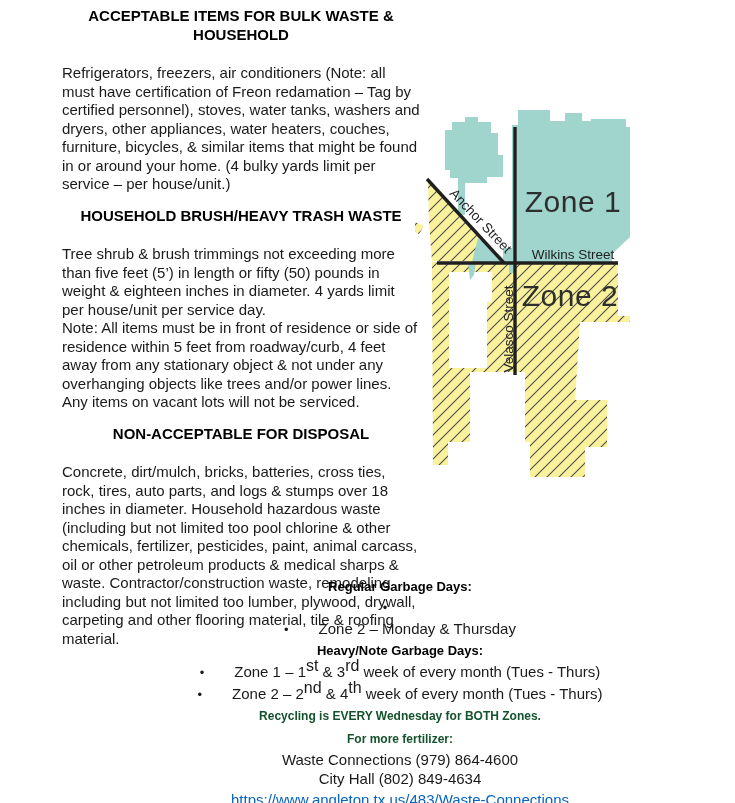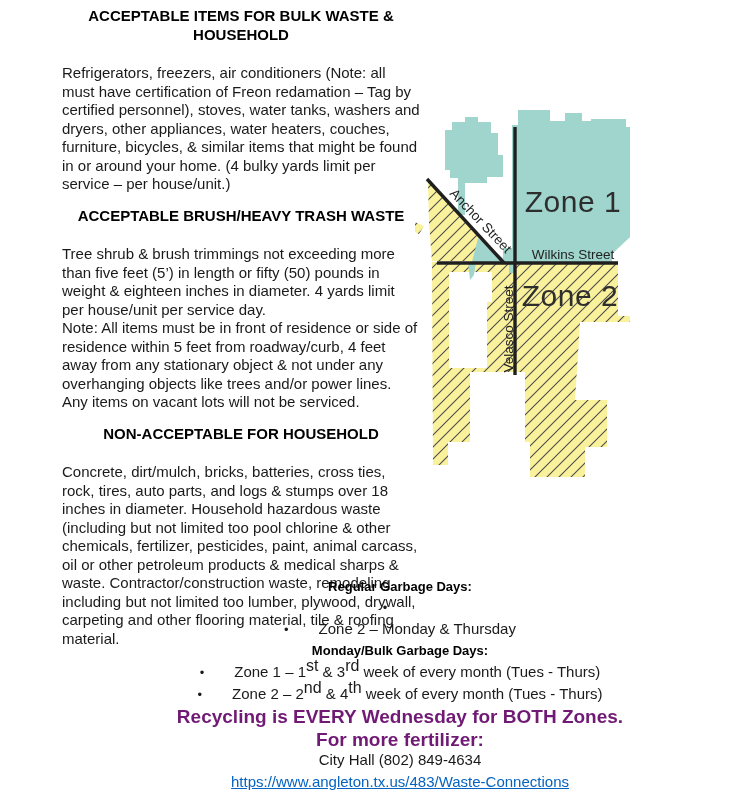--- a/index.html
+++ b/index.html
@@ -8,21 +8,21 @@
   
   .text-col{position:absolute;left:62px;top:7px;width:358px;font-size:15px;line-height:18.5px;}
   .sec-title{font-weight:700;text-align:center;color:#000;}
   .sec-body{white-space:pre-line;margin-bottom:13px;margin-top:20px;}
   
   .sched{position:absolute;left:105px;top:576px;width:590px;text-align:center;font-size:15px;}
   .sched-h{font-weight:700;font-size:13px;line-height:21px;color:#000;}
   .b-row{display:flex;justify-content:center;align-items:baseline;line-height:21px;}
   .dot{margin-right:30px;font-size:13px;}
   .b-text sup{font-size:16px;line-height:0;}
-  .big-h{font-weight:700;font-size:19px;line-height:23px;color:#701a75;}
+  .big-h{font-weight:700;font-size:12px;line-height:23px;color:#14532d;}
   .contact{line-height:18.5px;}
   .link{display:inline-block;margin-top:2px;color:var(--link,#0563c1);text-decoration:underline;cursor:pointer;line-height:19px;}
   
   .map-wrap{position:absolute;left:415px;top:105px;width:320px;height:420px;}
   .z1{fill:var(--zone1,#9fd5cc);}
   .z2{fill:var(--zone2,#f9f19b);}
   .hatchfill{fill:url(#hatch);}
   .hole{fill:#ffffff;}
   .street{stroke:var(--street,#1f1f1f);stroke-width:3.4;fill:none;}
   .street-label{font-family:"Liberation Sans",sans-serif;font-size:13.5px;fill:#222;}
@@ -35,26 +35,26 @@
 <body>
 
 <div class="page">
 
   <div class="text-col">
     <div class="sec">
       <div class="sec-title">ACCEPTABLE ITEMS FOR BULK WASTE &amp; HOUSEHOLD</div>
       <div class="sec-body">Refrigerators, freezers, air conditioners (Note: all must have certification of Freon redamation – Tag by certified personnel), stoves, water tanks, washers and dryers, other appliances, water heaters, couches, furniture, bicycles, &amp; similar items that might be found in or around your home. (4 bulky yards limit per service – per house/unit.)</div>
     </div>
     <div class="sec">
-      <div class="sec-title">ACCEPTABLE BRUSH/HEAVY TRASH WASTE</div>
+      <div class="sec-title">HOUSEHOLD BRUSH/HEAVY TRASH WASTE</div>
       <div class="sec-body">Tree shrub &amp; brush trimmings not exceeding more than five feet (5’) in length or fifty (50) pounds in weight &amp; eighteen inches in diameter. 4 yards limit per house/unit per service day.
 Note: All items must be in front of residence or side of residence within 5 feet from roadway/curb, 4 feet away from any stationary object &amp; not under any overhanging objects like trees and/or power lines. Any items on vacant lots will not be serviced.</div>
     </div>
     <div class="sec">
-      <div class="sec-title">NON-ACCEPTABLE FOR HOUSEHOLD</div>
+      <div class="sec-title">NON-ACCEPTABLE FOR DISPOSAL</div>
       <div class="sec-body">Concrete, dirt/mulch, bricks, batteries, cross ties, rock, tires, auto parts, and logs &amp; stumps over 18 inches in diameter. Household hazardous waste (including but not limited too pool chlorine &amp; other chemicals, fertilizer, pesticides, paint, animal carcass, oil or other petroleum products &amp; medical sharps &amp; waste. Contractor/construction waste, remodeling including but not limited too lumber, plywood, drywall, carpeting and other flooring material, tile &amp; roofing material.</div>
     </div>
   </div>
 
   <div class="map-wrap">
     <svg width="320" height="420" viewBox="0 0 320 420">
       <defs>
         <pattern id="hatch" width="12" height="12" patternUnits="userSpaceOnUse">
           <path d="M-3,3 L3,-3 M0,12 L12,0 M9,15 L15,9" stroke="#4d4d4d" stroke-width="1.1"></path>
         </pattern>
@@ -146,28 +146,29 @@
 
   <div class="sched">
     <div class="sched-h">Regular Garbage Days:</div>
     <div class="b-row">
       <span class="dot">•</span>
     </div>
     <div class="b-row">
       <span class="dot">•</span>
       <span class="b-text"><span>Zone 2 – Monday &amp; Thursday</span></span>
     </div>
-    <div class="sched-h">Monday/Bulk Garbage Days:</div>
+    <div class="sched-h">Heavy/Note Garbage Days:</div>
     <div class="b-row">
       <span class="dot">•</span>
       <span class="b-text"><span>Zone 1 – 1</span><sup>st</sup><span> &amp; 3</span><sup>rd</sup><span> week of every month (Tues - Thurs)</span></span>
     </div>
     <div class="b-row">
       <span class="dot">•</span>
       <span class="b-text"><span>Zone 2 – 2</span><sup>nd</sup><span> &amp; 4</span><sup>th</sup><span> week of every month (Tues - Thurs)</span></span>
     </div>
     <div class="big-h">Recycling is EVERY Wednesday for BOTH Zones.</div>
     <div class="big-h">For more fertilizer:</div>
+    <div class="contact">Waste Connections (979) 864-4600</div>
     <div class="contact">City Hall (802) 849-4634</div>
     <a class="link">https://www.angleton.tx.us/483/Waste-Connections</a>
   </div>
 
 </div>
 
 </body></html>

